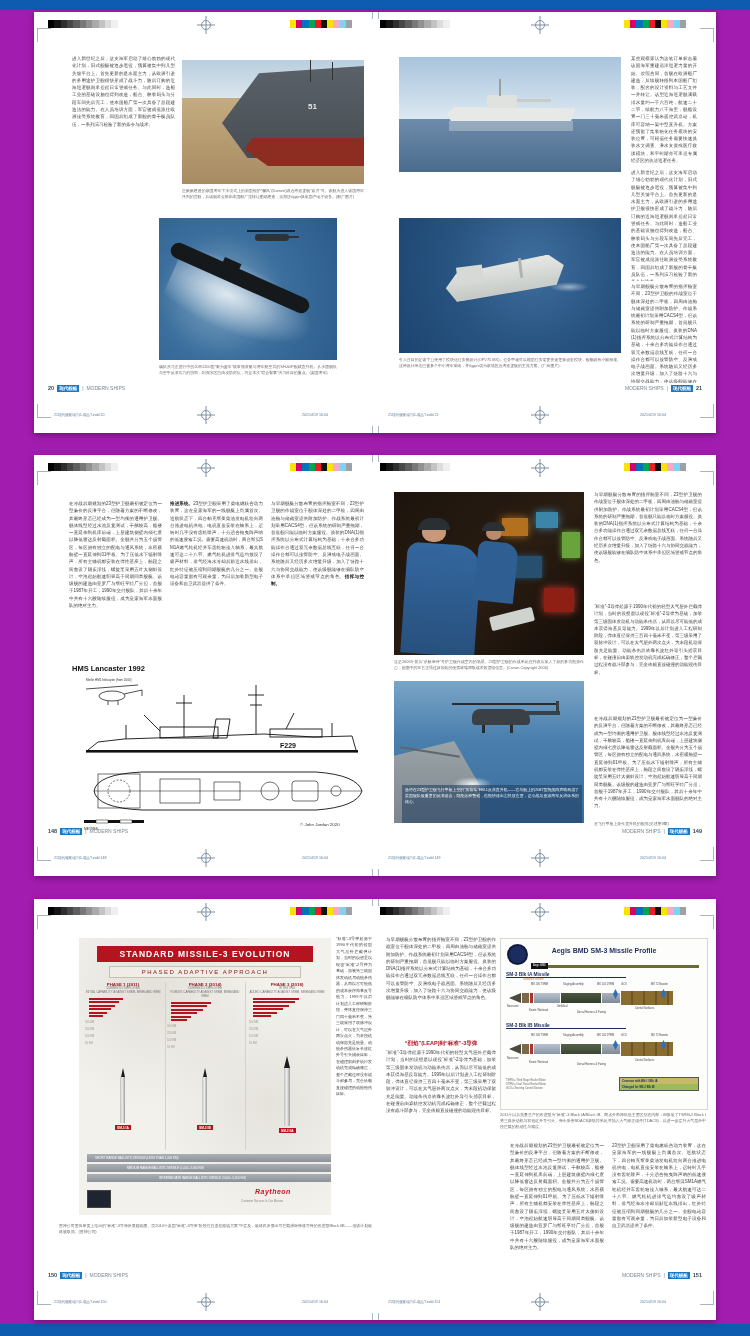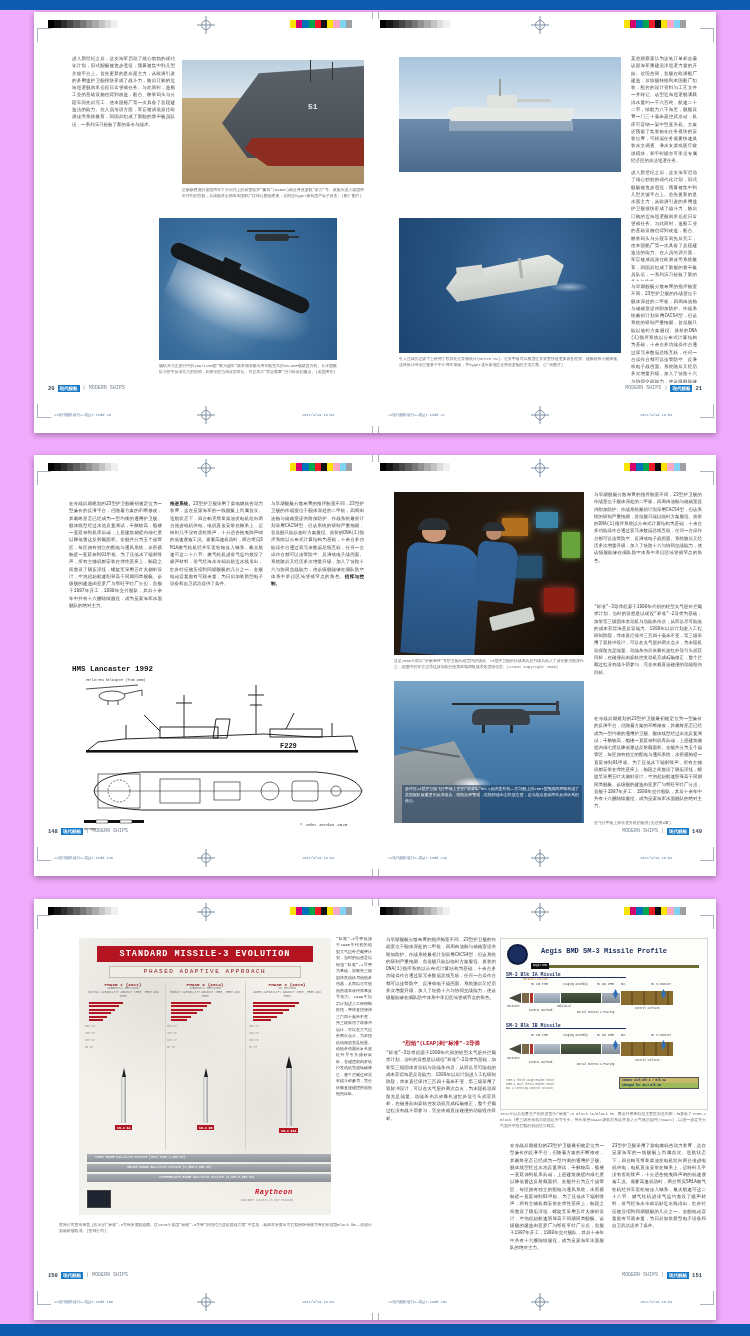--- a/index.html
+++ b/index.html
@@ -1,17 +1,17 @@
 <!DOCTYPE html>
 <html><head>
 <meta charset="utf-8">
 <style>
   html,body{margin:0;padding:0;background:#1b75c8;}
-  #canvas{position:relative;width:750px;height:1336px;background:#f0abfc;overflow:hidden;
-          font-family:Liberation Mono, monospace;}
+  #canvas{position:relative;width:750px;height:1336px;background:#a21caf;overflow:hidden;
+          font-family:Liberation Sans, sans-serif;}
   .band{position:absolute;left:0;width:750px;background:#0e5cb0;}
   .abs{position:absolute;}
   .spread{position:absolute;left:34px;width:682px;height:421px;background:#ffffff;
           box-shadow:0 2px 6px rgba(0,0,0,.35);}
   
   .steps{display:flex;height:8px;}
   .steps span{flex:1 0 auto;height:8px;}
   .bracket{width:13px;height:13px;border-left:1px solid #a9b6c2;border-top:1px solid #a9b6c2;}
   .bracket.br{transform:scaleX(-1);}
   .bracket.bb{transform:scaleY(-1);}

